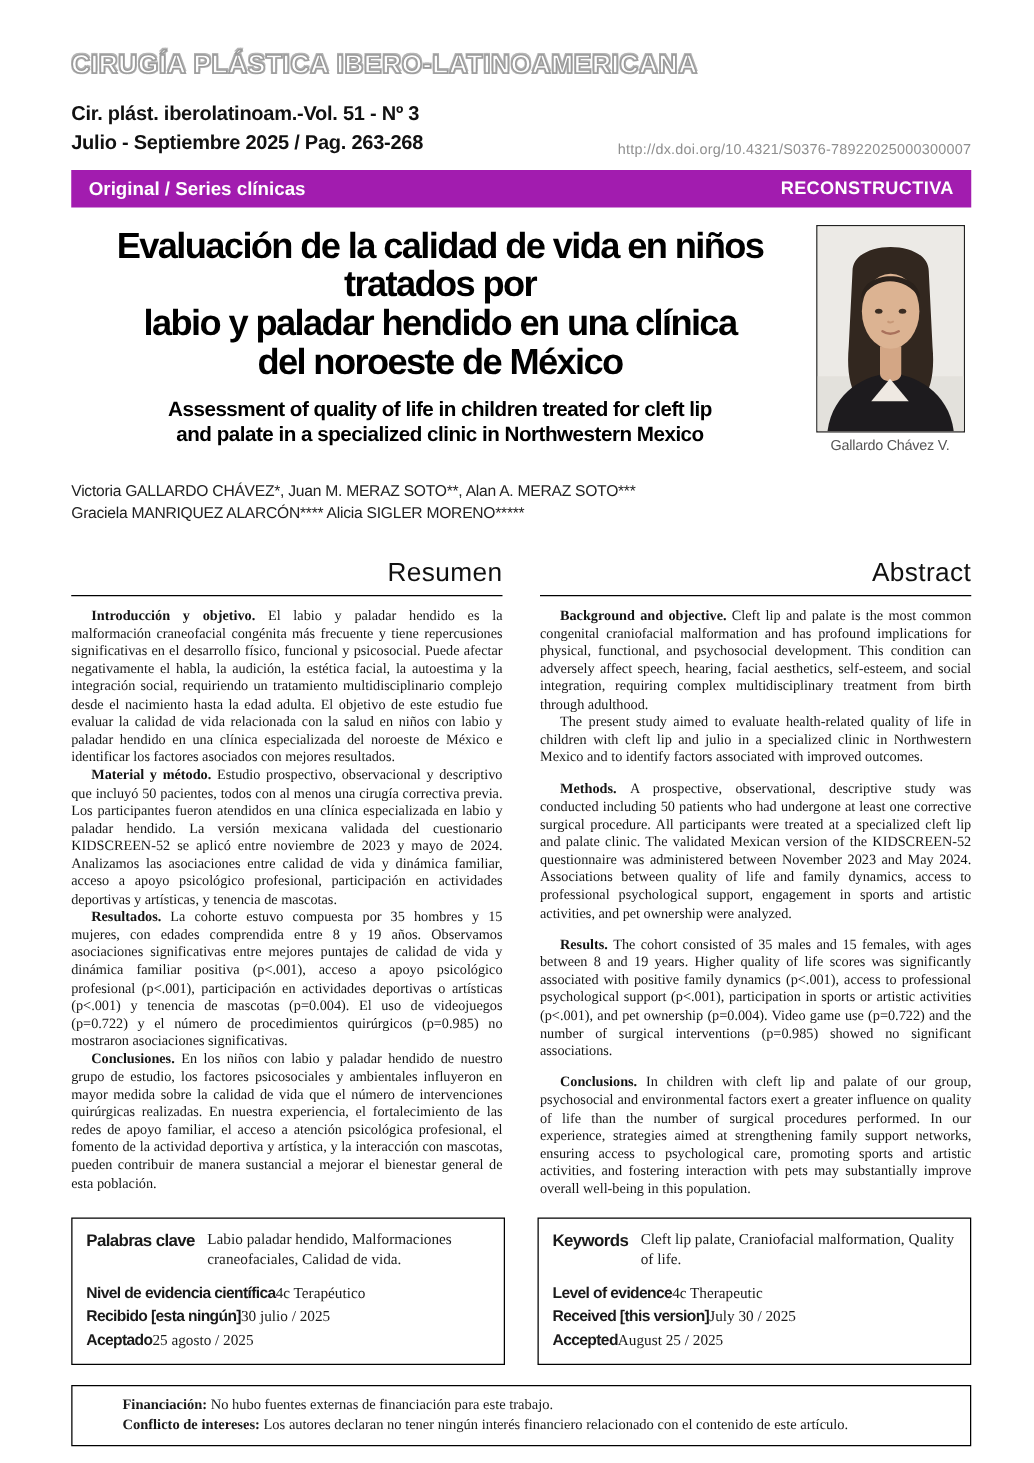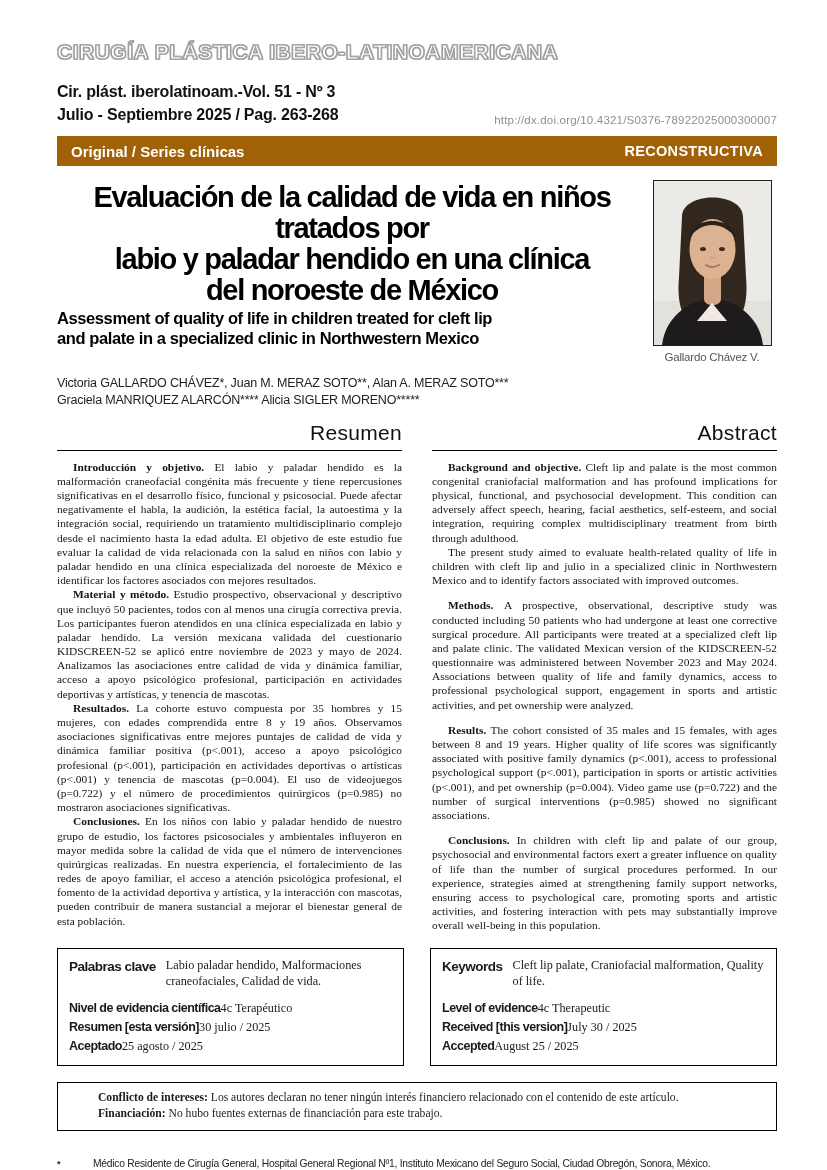--- a/index.html
+++ b/index.html
@@ -37,33 +37,33 @@
   
   .head-row{ display:flex; }
   .head-left{ flex:1; display:flex; flex-direction:column; }
   .title-es{
     font-family:"Liberation Sans", sans-serif; font-weight:bold;
     font-size:29px; line-height:1.06; letter-spacing:-1.3px; text-align:center;
     white-space:pre-line; color:#000; margin-top:4px;
   }
   .title-en{
     font-family:"Liberation Sans", sans-serif; font-weight:bold;
-    font-size:16.5px; line-height:1.2; letter-spacing:-.4px; text-align:left;
-    white-space:pre-line; color:#000; margin-top:4px;
+    font-size:16.5px; line-height:1.2; letter-spacing:-.4px; text-align:center;
+    white-space:pre-line; color:#000; margin-top:14px;
   }
   .authors{
     font-family:"Liberation Sans", sans-serif; font-size:12.5px; line-height:1.35;
     letter-spacing:-.2px; white-space:pre-line; margin-top:26px; color:#222;
   }
   .photo-col{ width:130px; flex:0 0 130px; text-align:center; padding-top:2px; }
   .photo-frame{ width:119px; height:166px; border:1px solid #222; margin:0 auto; background:#e9e7e3; }
   .photo-caption{ font-family:"Liberation Sans", sans-serif; font-size:11.5px; color:#555; margin-top:5px; letter-spacing:-.2px; }
 
   
-  .cols{ display:grid; grid-template-columns:1fr 1fr; column-gap:30px; margin-top:12px; }
+  .cols{ display:grid; grid-template-columns:1fr 1fr; column-gap:30px; margin-top:28px; }
   .col-heading{
     font-family:"Liberation Sans", sans-serif; font-weight:normal; font-size:21px;
     text-align:right; letter-spacing:.3px; padding-bottom:5px; border-bottom:1.4px solid #000;
     margin-bottom:9px; color:#111;
   }
   .para{
     font-size:11.4px; line-height:1.245; text-align:justify; text-indent:16px; color:#151515;
   }
   .para.gap{ margin-top:11px; }
   .para .lead{ font-weight:bold; }
@@ -105,21 +105,21 @@
 <div class="page">
 
   <div class="journal-title">CIRUGÍA PLÁSTICA IBERO-LATINOAMERICANA</div>
 
   <div class="cite-row">
     <div class="cite-block">Cir. plást. iberolatinoam.-Vol. 51 - Nº 3
 Julio - Septiembre 2025 / Pag. 263-268</div>
     <a class="doi" href="#">http://dx.doi.org/10.4321/S0376-78922025000300007</a>
   </div>
 
-  <div class="section-bar" style="background:#a16207;text-align:right;">
+  <div class="section-bar" style="background:#a21caf;text-align:right;">
     <span class="left">Original / Series clínicas</span>
     <span class="right">RECONSTRUCTIVA</span>
   </div>
 
   <div class="head-row">
     <div class="head-left">
       <div class="title-es">Evaluación de la calidad de vida en niños tratados por
 labio y paladar hendido en una clínica
 del noroeste de México</div>
       <div class="title-en">Assessment of quality of life in children treated for cleft lip
@@ -175,21 +175,21 @@
       <div class="kbox-top">
         <span class="kbox-label">Palabras clave</span>
         <span class="kbox-value">Labio paladar hendido, Malformaciones craneofaciales, Calidad de vida.</span>
       </div>
       <div class="kbox-rows">
           <div class="kbox-row">
             <span class="rlabel">Nivel de evidencia científica</span>
             <span class="rvalue">4c Terapéutico</span>
           </div>
           <div class="kbox-row">
-            <span class="rlabel">Resumen [esta versión]</span>
+            <span class="rlabel">Recibido [esta ningún]</span>
             <span class="rvalue">30 julio / 2025</span>
           </div>
           <div class="kbox-row">
             <span class="rlabel">Aceptado</span>
             <span class="rvalue">25 agosto / 2025</span>
           </div>
         </div>
     </div>
     <div class="kbox">
       <div class="kbox-top">
@@ -207,22 +207,22 @@
           </div>
           <div class="kbox-row">
             <span class="rlabel">Accepted</span>
             <span class="rvalue">August 25 / 2025</span>
           </div>
         </div>
     </div>
   </div>
 
   <div class="conflict">
+      <div class="line"><b class="lead">Financiación: </b>No hubo fuentes externas de financiación para este trabajo.</div>
       <div class="line"><b class="lead">Conflicto de intereses: </b>Los autores declaran no tener ningún interés financiero relacionado con el contenido de este artículo.</div>
-      <div class="line"><b class="lead">Financiación: </b>No hubo fuentes externas de financiación para este trabajo.</div>
     </div>
 
   <div class="footnotes">
       <div class="fn-row">
         <span class="fn-marker">*</span>
         <span class="fn-text">Médico Residente de Cirugía General, Hospital General Regional Nº1, Instituto Mexicano del Seguro Social, Ciudad Obregón, Sonora, México.</span>
       </div>
     </div>
 
 </div>

